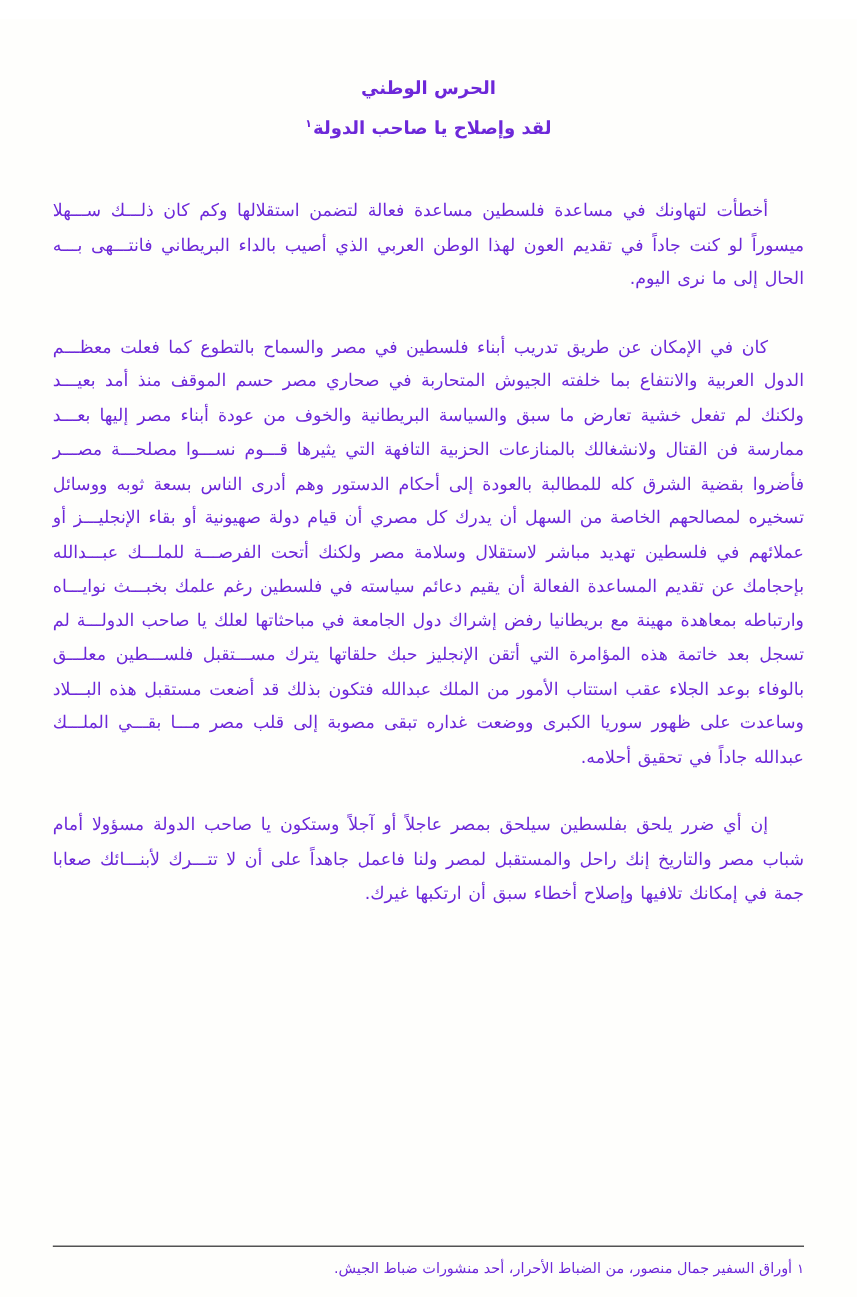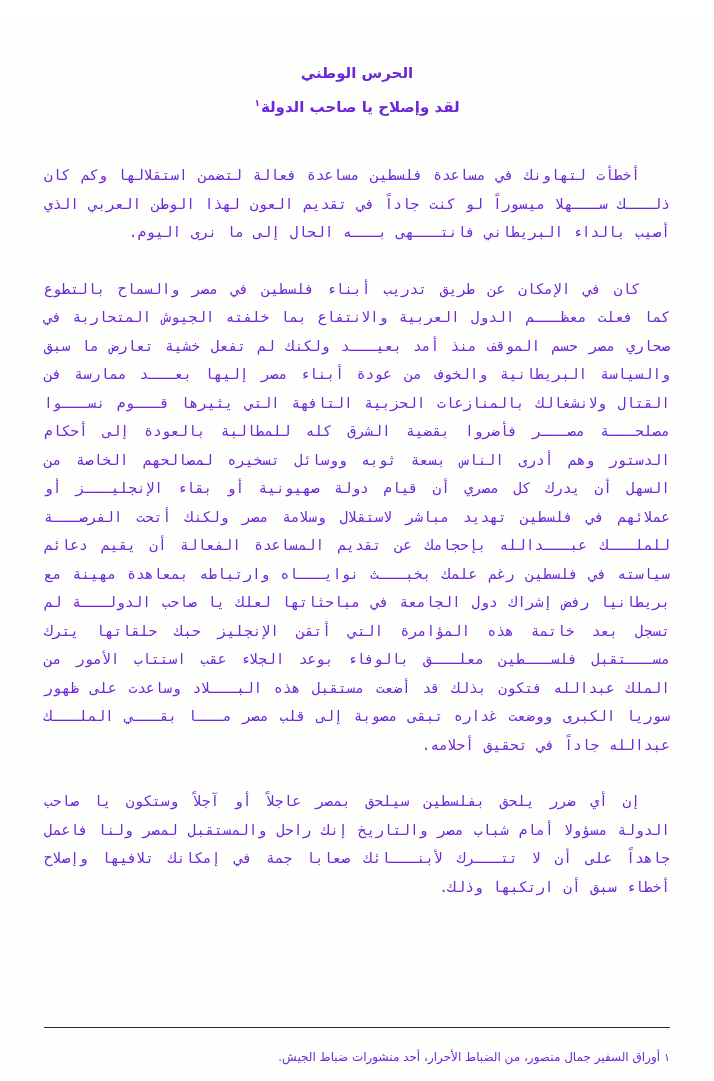--- a/index.html
+++ b/index.html
@@ -38,34 +38,33 @@
   }
   .doc-subtitle sup {
     font-size: 9px;
     font-weight: bold;
     vertical-align: super;
     margin-right: 1px;
   }
   .body-text {
     margin-top: 46px;
     flex: 0 0 auto;
-    font-family: Liberation Mono, monospace;
   }
   .body-text p {
     font-size: 14.5px;
     line-height: 28.5px;
     text-align: justify;
     text-indent: 30px;
     margin: 0 0 28px 0;
     word-spacing: 1px;
   }
   .footnote {
     margin-top: auto;
     border-top: 1px solid #2a2a2a;
-    padding-top: 20px;
+    padding-top: 9px;
     font-size: 12px;
     line-height: 18px;
     text-align: right;
   }
   .footnote .fn-marker {
     font-size: 11px;
     margin-left: 4px;
   }
 </style>
 </head>
@@ -74,20 +73,20 @@
 <div class="page">
 
   <div class="title-block">
     <h1 class="doc-title">الحرس الوطني</h1>
     <h2 class="doc-subtitle"><span>لقد وإصلاح يا صاحب الدولة</span><sup>١</sup></h2>
   </div>
 
   <div class="body-text">
     <p>أخطأت لتهاونك في مساعدة فلسطين مساعدة فعالة لتضمن استقلالها وكم كان ذلـــك ســـهلا ميسوراً لو كنت جاداً في تقديم العون لهذا الوطن العربي الذي أصيب بالداء البريطاني فانتـــهى بـــه الحال إلى ما نرى اليوم.</p>
     <p>كان في الإمكان عن طريق تدريب أبناء فلسطين في مصر والسماح بالتطوع كما فعلت معظـــم الدول العربية والانتفاع بما خلفته الجيوش المتحاربة في صحاري مصر حسم الموقف منذ أمد بعيـــد ولكنك لم تفعل خشية تعارض ما سبق والسياسة البريطانية والخوف من عودة أبناء مصر إليها بعـــد ممارسة فن القتال ولانشغالك بالمنازعات الحزبية التافهة التي يثيرها قـــوم نســـوا مصلحـــة مصـــر فأضروا بقضية الشرق كله للمطالبة بالعودة إلى أحكام الدستور وهم أدرى الناس بسعة ثوبه ووسائل تسخيره لمصالحهم الخاصة من السهل أن يدرك كل مصري أن قيام دولة صهيونية أو بقاء الإنجليـــز أو عملائهم في فلسطين تهديد مباشر لاستقلال وسلامة مصر ولكنك أتحت الفرصـــة للملـــك عبـــدالله بإحجامك عن تقديم المساعدة الفعالة أن يقيم دعائم سياسته في فلسطين رغم علمك بخبـــث نوايـــاه وارتباطه بمعاهدة مهينة مع بريطانيا رفض إشراك دول الجامعة في مباحثاتها لعلك يا صاحب الدولـــة لم تسجل بعد خاتمة هذه المؤامرة التي أتقن الإنجليز حبك حلقاتها يترك مســـتقبل فلســـطين معلـــق بالوفاء بوعد الجلاء عقب استتاب الأمور من الملك عبدالله فتكون بذلك قد أضعت مستقبل هذه البـــلاد وساعدت على ظهور سوريا الكبرى ووضعت غداره تبقى مصوبة إلى قلب مصر مـــا بقـــي الملـــك عبدالله جاداً في تحقيق أحلامه.</p>
-    <p>إن أي ضرر يلحق بفلسطين سيلحق بمصر عاجلاً أو آجلاً وستكون يا صاحب الدولة مسؤولا أمام شباب مصر والتاريخ إنك راحل والمستقبل لمصر ولنا فاعمل جاهداً على أن لا تتـــرك لأبنـــائك صعابا جمة في إمكانك تلافيها وإصلاح أخطاء سبق أن ارتكبها وذلك.</p>
+    <p>إن أي ضرر يلحق بفلسطين سيلحق بمصر عاجلاً أو آجلاً وستكون يا صاحب الدولة مسؤولا أمام شباب مصر والتاريخ إنك راحل والمستقبل لمصر ولنا فاعمل جاهداً على أن لا تتـــرك لأبنـــائك صعابا جمة في إمكانك تلافيها وإصلاح أخطاء سبق أن ارتكبها غيرك.</p>
   </div>
 
   <div class="footnote">
     <span class="fn-marker">١</span><span>أوراق السفير جمال منصور، من الضباط الأحرار، أحد منشورات ضباط الجيش.</span>
   </div>
 
 </div>
 
 </body></html>

